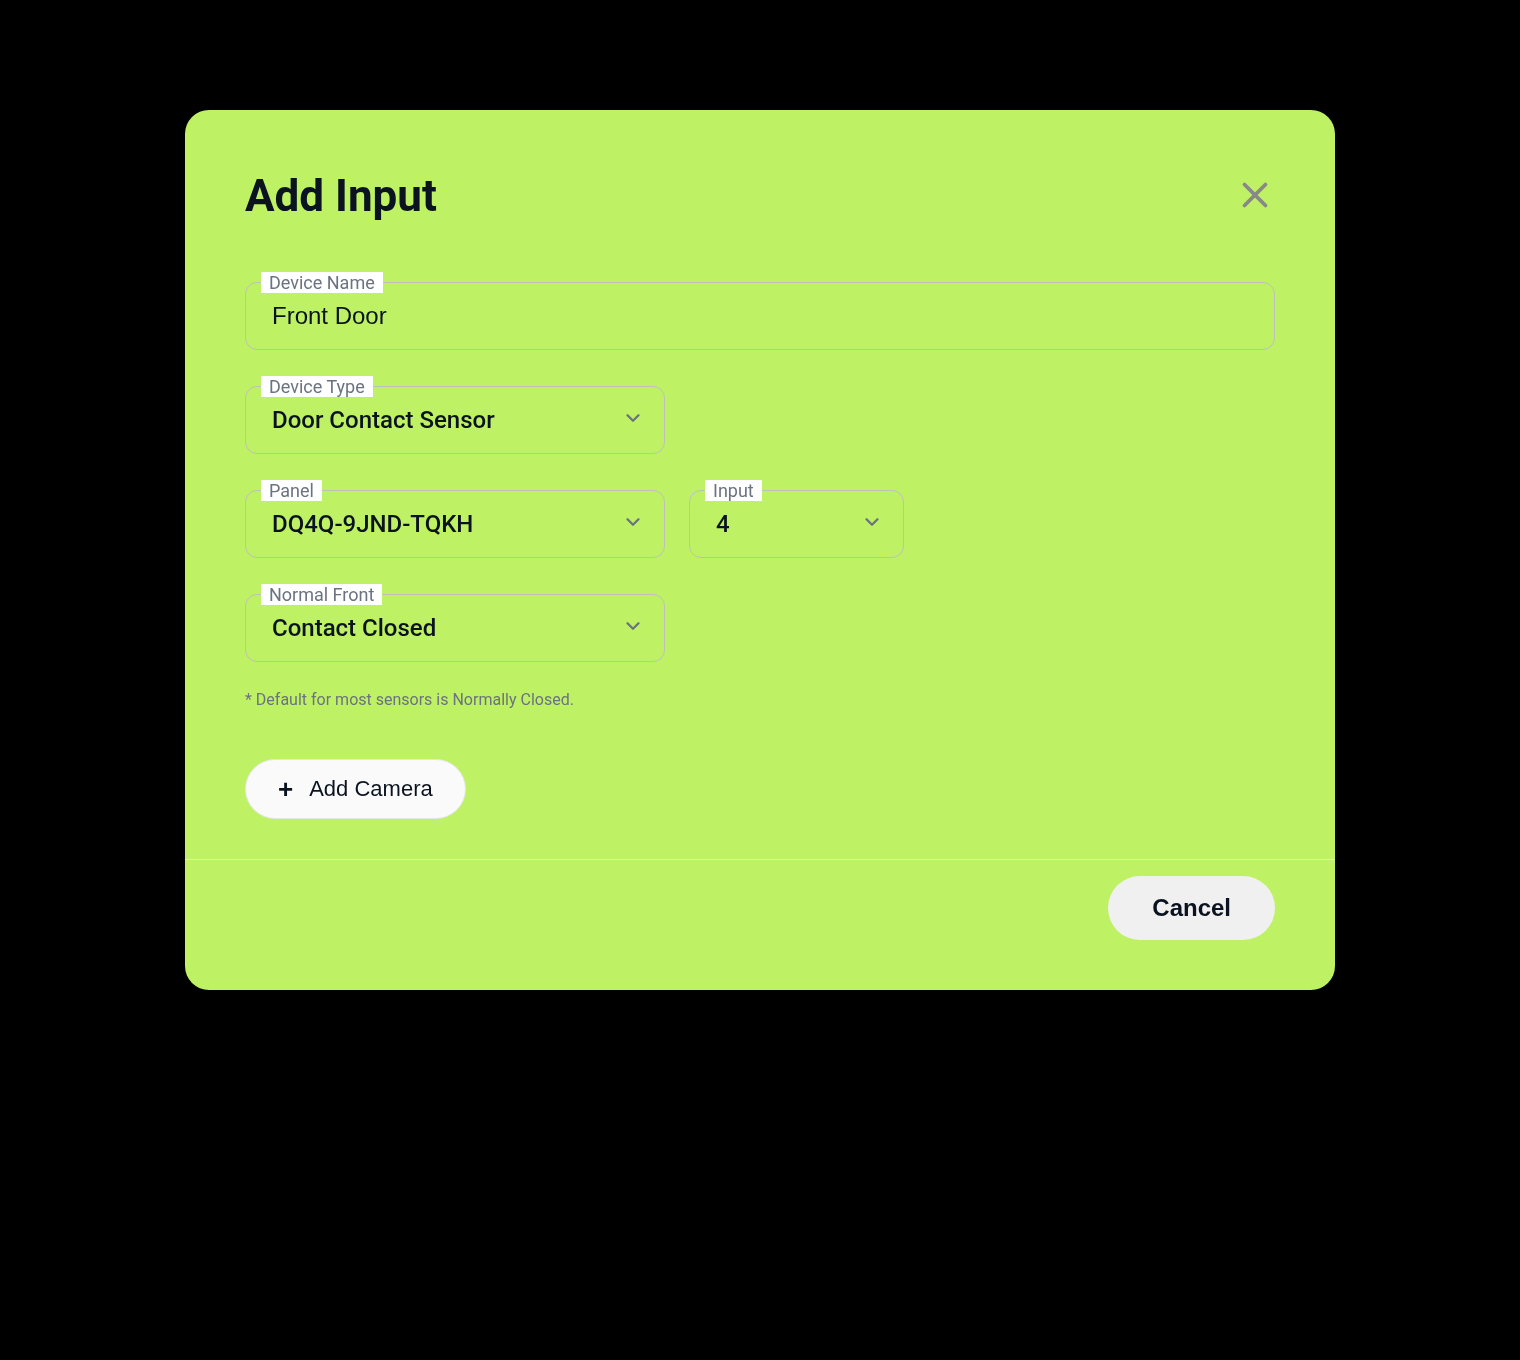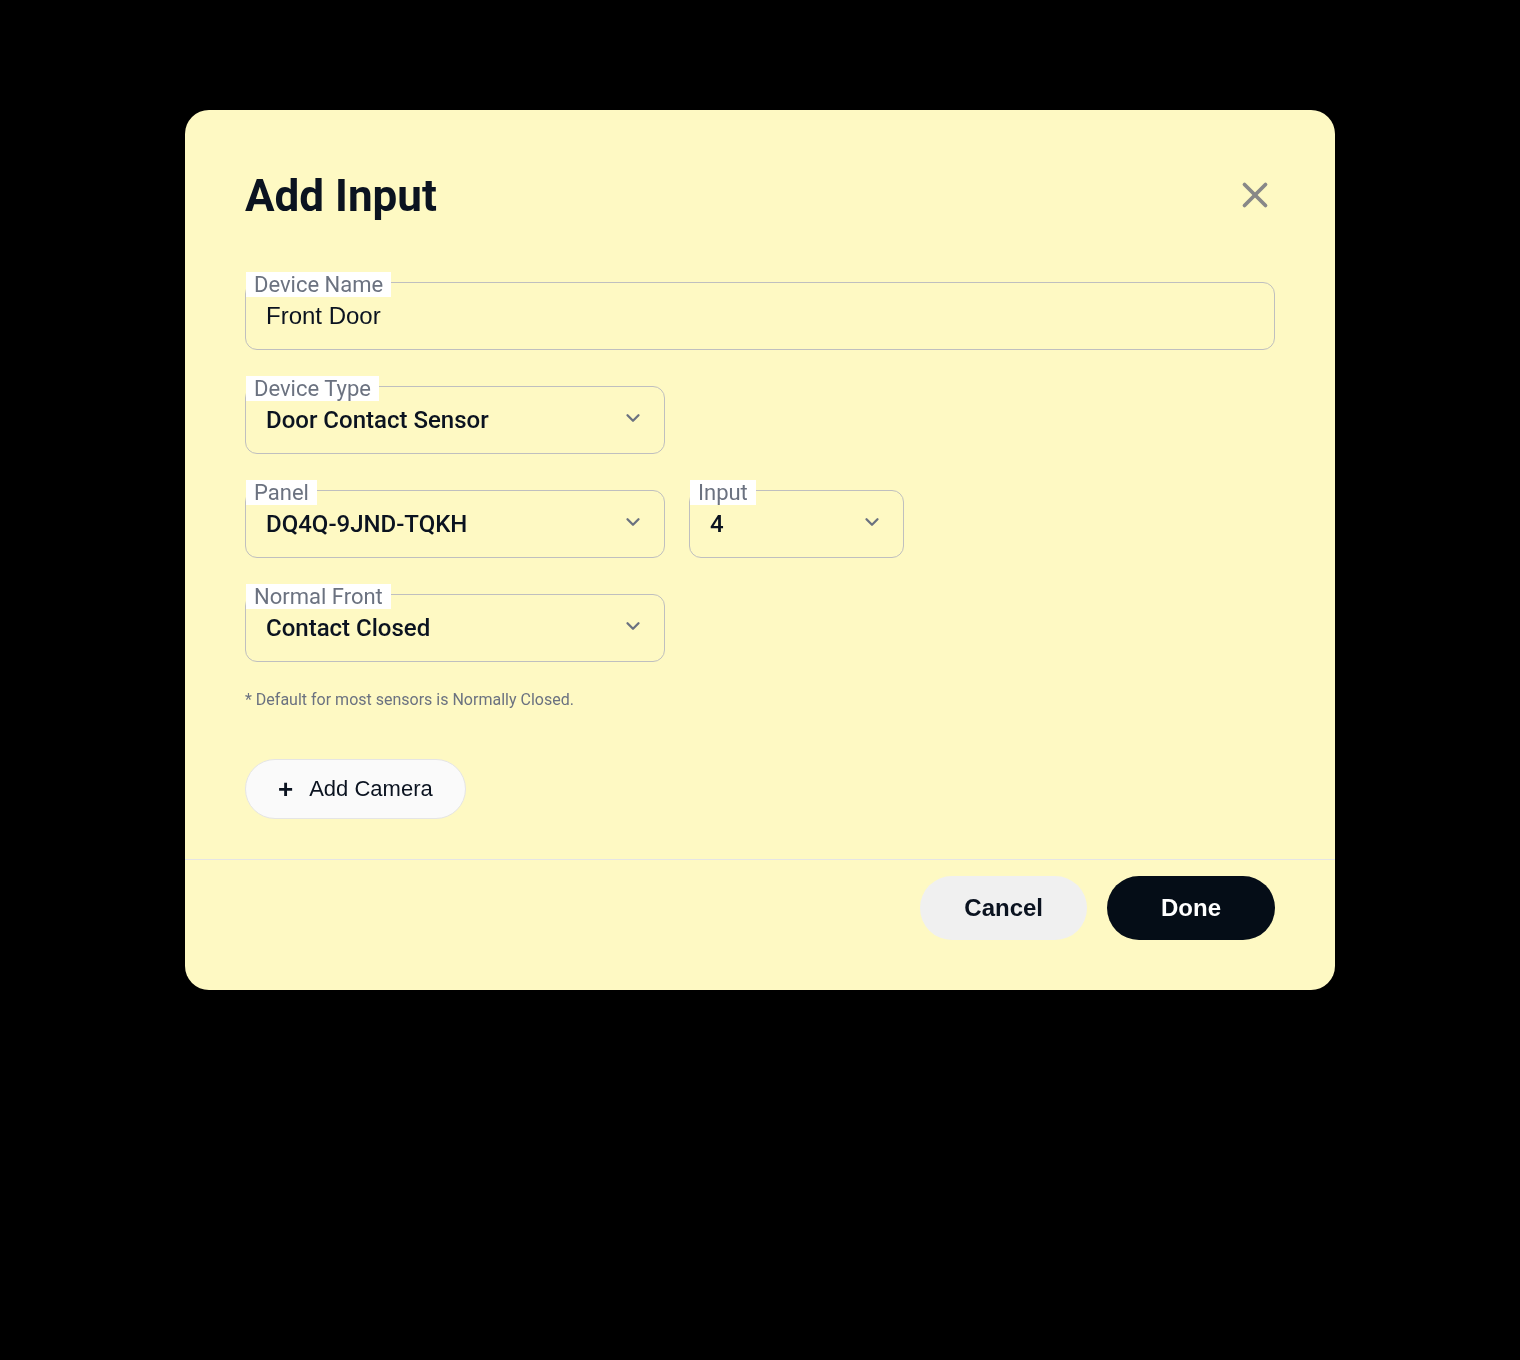--- a/index.html
+++ b/index.html
@@ -12,21 +12,21 @@
       background: #000;
       width: 1520px;
       height: 1360px;
       display: flex;
       align-items: flex-start;
       justify-content: center;
       padding-top: 110px;
     }
     .modal {
       width: 1150px;
-      background: #fef9c3;
+      background: #bef264;
       border-radius: 24px;
       box-shadow: 0 40px 120px rgba(0,0,0,0.6), 0 0 60px rgba(0,0,0,0.4);
       overflow: hidden;
     }
     .modal-body {
       padding: 60px 60px 40px 60px;
     }
     .modal-header {
       display: flex;
       justify-content: space-between;
@@ -75,36 +75,37 @@
       border-radius: 12px;
       height: 68px;
       display: flex;
       align-items: center;
       padding: 0 20px;
       position: relative;
     }
     .field-label {
       position: absolute;
       top: -11px;
-      left: 0;
+      left: 15px;
       background: #fff;
       padding: 0 8px;
-      font-size: 22px;
+      font-size: 18px;
       color: #6b7280;
       font-weight: 400;
     }
     .field-value {
       font-size: 24px;
       color: #0b1320;
       font-weight: 500;
       flex: 1;
       border: none;
       outline: none;
       background: transparent;
       width: 100%;
+      margin-left: 6px;
     }
     .chevron {
       color: #6b7280;
       margin-left: 8px;
     }
     .chevron svg {
       width: 22px;
       height: 22px;
     }
     .helper-text {
@@ -242,15 +243,14 @@
     <p class="helper-text">* Default for most sensors is Normally Closed.</p>
 
     <button class="add-camera-btn">
       <span class="plus">+</span>
       <span>Add Camera</span>
     </button>
   </div>
 
   <div class="modal-footer">
     <button class="btn btn-secondary">Cancel</button>
-    <button class="btn btn-primary">Done</button>
   </div>
 </div>
 
 </body></html>

